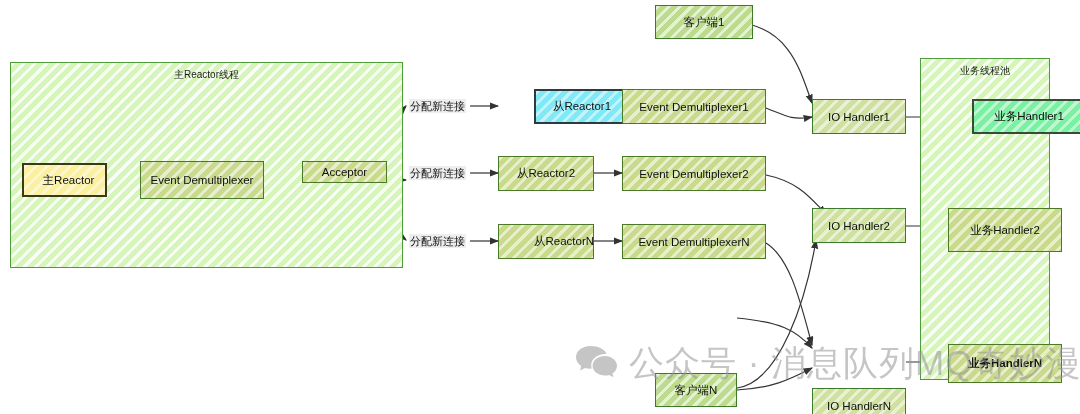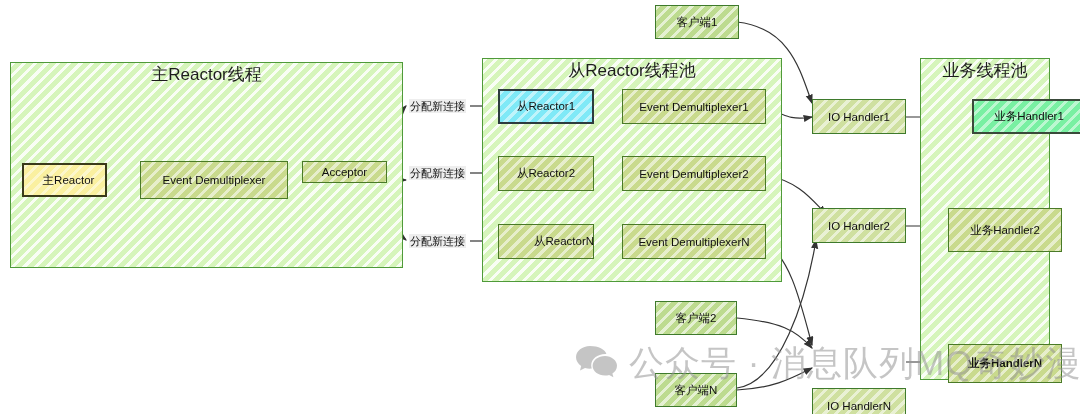--- a/index.html
+++ b/index.html
@@ -35,21 +35,21 @@
       rgba(255,255,255,0) 3px,
       rgba(255,255,255,0) 8px
     );
   }
   .panel-title {
     position: absolute;
     top: 4px;
     left: 0;
     width: 100%;
     text-align: center;
-    font-size: 17px;
+    font-size: 10px;
     color: #1d1d1d;
     line-height: 15px;
     white-space: nowrap;
   }
   .node {
     position: absolute;
     box-sizing: border-box;
     display: flex;
     align-items: center;
     justify-content: center;
@@ -83,20 +83,21 @@
   .node.accent-cyan {
     background-color: #7fe9f7;
     border: 2px solid #2d3b3f;
     background-image: repeating-linear-gradient(
       135deg,
       rgba(255,255,255,0.5) 0px,
       rgba(255,255,255,0.5) 3px,
       rgba(255,255,255,0) 3px,
       rgba(255,255,255,0) 8px
     );
+    margin-left: 36px;
   }
   .node.accent-green {
     background-color: #79f0a2;
     border: 2px solid #3a4a3a;
     background-image: repeating-linear-gradient(
       135deg,
       rgba(255,255,255,0.5) 0px,
       rgba(255,255,255,0.5) 3px,
       rgba(255,255,255,0) 3px,
       rgba(255,255,255,0) 8px
@@ -198,48 +199,44 @@
       <path d="M906,117 L948,117"></path>
       <path d="M906,226 L948,226"></path>
       <path d="M906,362 L948,362"></path>
     </g>
   </svg>
 
   <div class="panel" style="left:10px; top:62px; width:393px; height:206px;">
     <div class="panel-title">主Reactor线程</div>
   </div>
 
-  <div class="panel" style="left:482px; top:58px; width:300px; height:224px;">
-    <div class="panel-title">从Reactor线程池</div>
-  </div>
 
   <div class="panel" style="left:920px; top:58px; width:130px; height:322px;">
     <div class="panel-title">业务线程池</div>
   </div>
 
   <div class="node accent-yellow" style="left:22px; top:163px; width:85px; height:34px;">主Reactor</div>
 
-  <div class="node" style="left:140px; top:161px; width:148px; height:38px;">Event Demultiplexer</div>
+  <div class="node" style="left:140px; top:161px; width:124px; height:38px;">Event Demultiplexer</div>
 
   <div class="node" style="left:302px; top:161px; width:85px; height:22px;">Acceptor</div>
 
   <div class="edge-label" style="left:409px; top:99px;">分配新连接</div>
   <div class="edge-label" style="left:409px; top:166px;">分配新连接</div>
   <div class="edge-label" style="left:409px; top:234px;">分配新连接</div>
 
   <div class="node accent-cyan" style="left:498px; top:89px; width:96px; height:35px;">从Reactor1</div>
   <div class="node" style="left:498px; top:156px; width:96px; height:35px;">从Reactor2</div>
   <div class="node" style="left:498px; top:224px; width:96px; height:35px;padding-left:36px;">从ReactorN</div>
 
   <div class="node" style="left:622px; top:89px; width:144px; height:35px;">Event Demultiplexer1</div>
   <div class="node" style="left:622px; top:156px; width:144px; height:35px;">Event Demultiplexer2</div>
   <div class="node" style="left:622px; top:224px; width:144px; height:35px;">Event DemultiplexerN</div>
 
-  <div class="node client" style="left:655px; top:5px; width:84px; height:34px;">客户端1</div>
-  <div class="node client" style="left:655px; top:301px; width:82px; height:34px;">客户端2</div>
+  <div class="node client" style="left:655px; top:5px; width:98px; height:34px;">客户端1</div>
   <div class="node client" style="left:655px; top:373px; width:82px; height:34px;">客户端N</div>
 
   <div class="node io" style="left:812px; top:99px; width:94px; height:35px;">IO Handler1</div>
   <div class="node io" style="left:812px; top:208px; width:94px; height:35px;">IO Handler2</div>
   <div class="node io" style="left:812px; top:344px; width:94px; height:35px;margin-top:44px;">IO HandlerN</div>
 
   <div class="node accent-green" style="left:948px; top:99px; width:114px; height:35px;">业务Handler1</div>
   <div class="node" style="left:948px; top:208px; width:114px; height:44px;">业务Handler2</div>
   <div class="node" style="left:948px; top:344px; width:114px; height:39px;font-weight:bold;">业务HandlerN</div>
 

